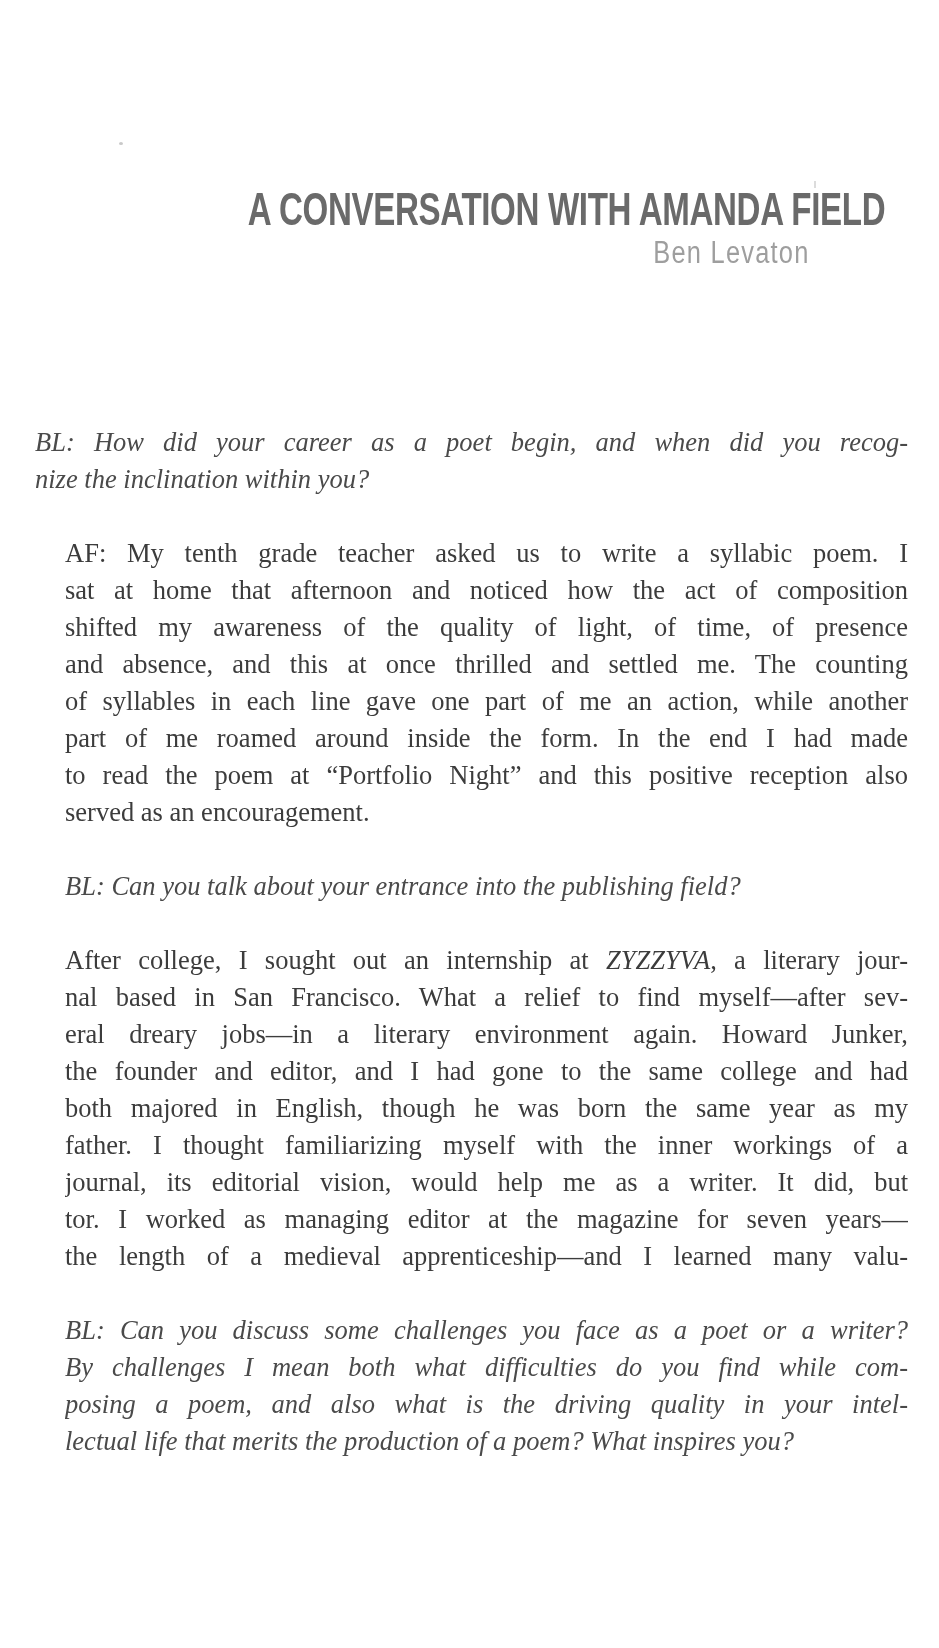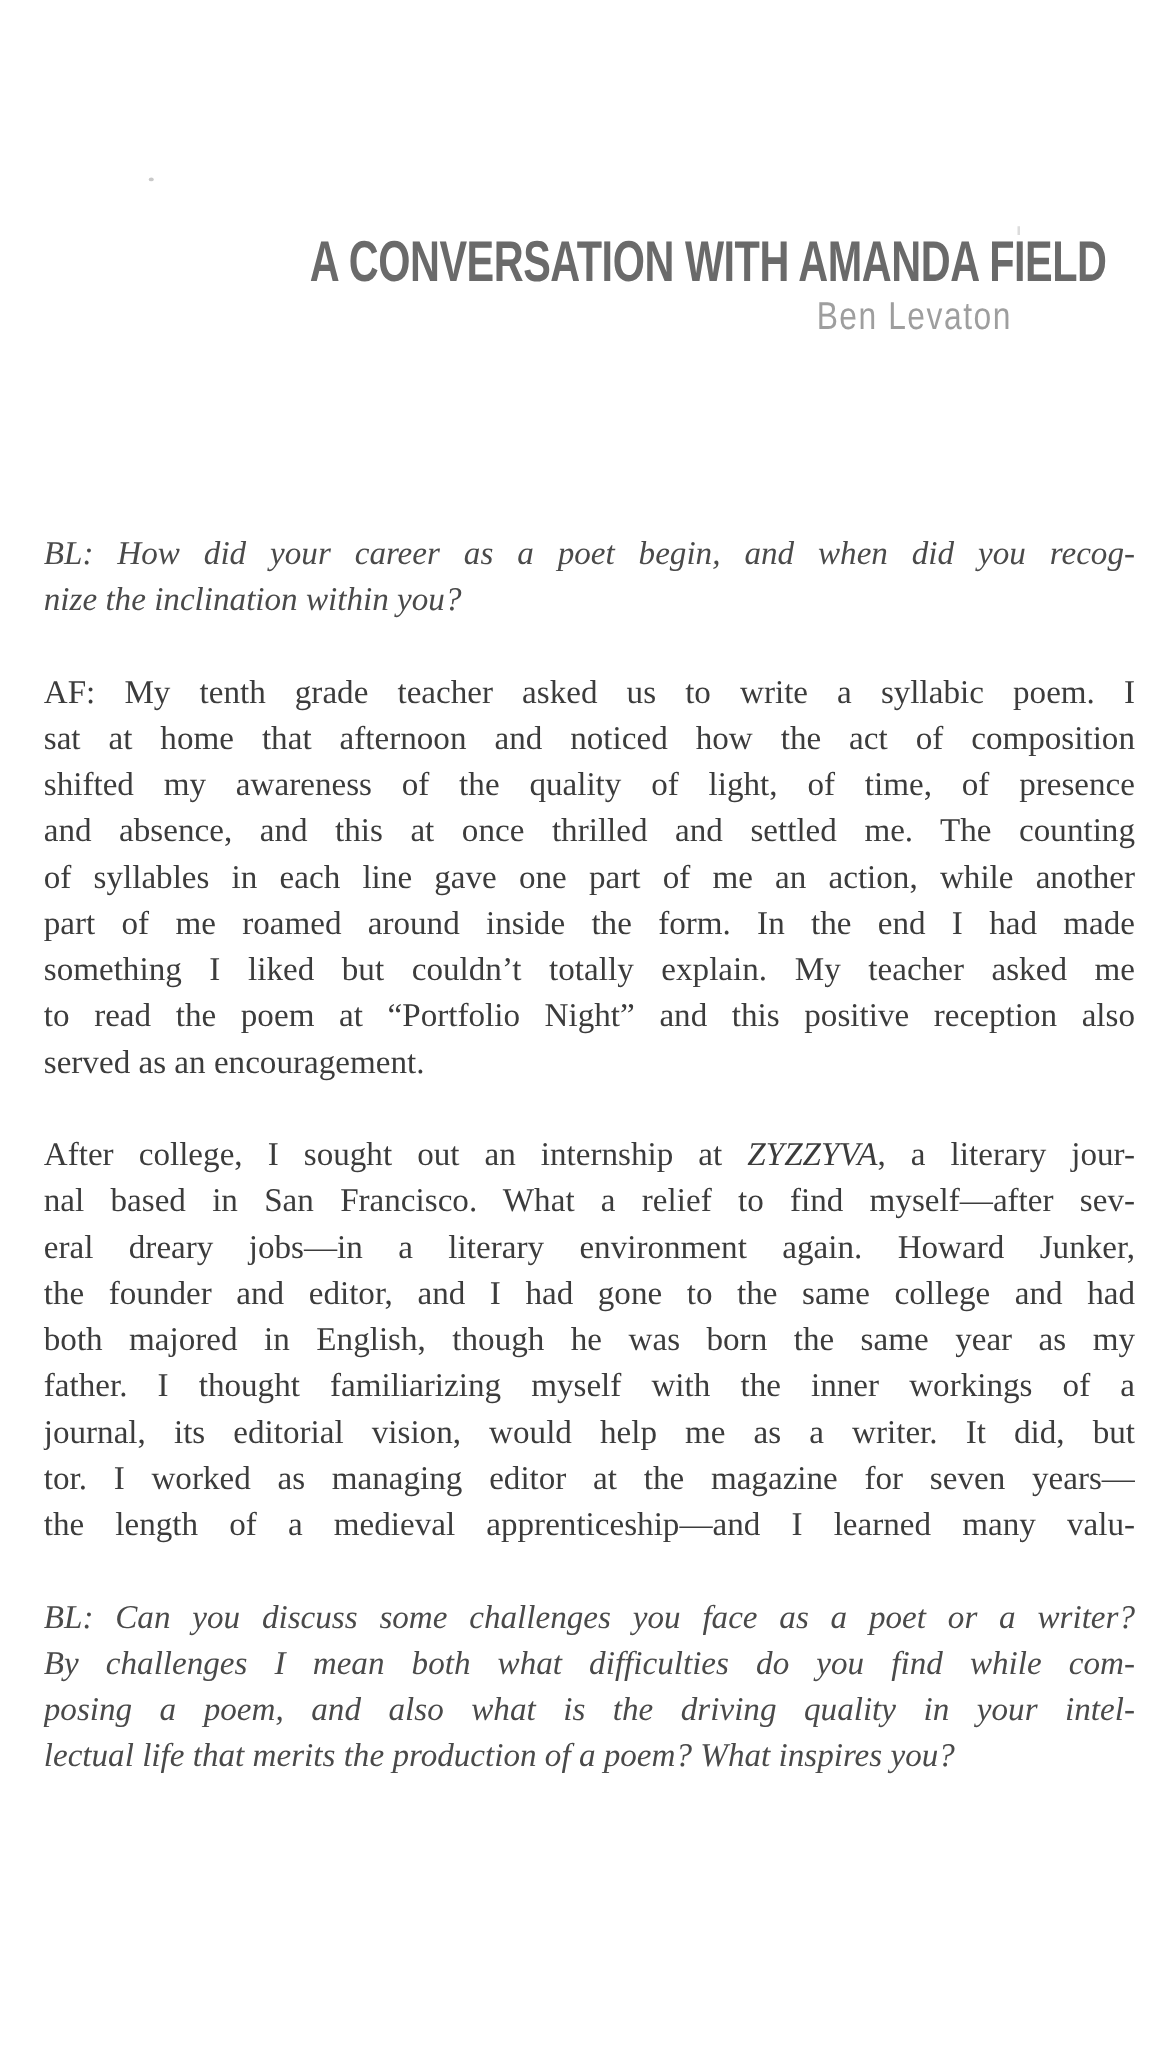--- a/index.html
+++ b/index.html
@@ -82,21 +82,21 @@
   
   .interview-body {
     position: absolute;
     top: 424px;
     left: 35px;
     width: 873px;
     font-size: 26.5px;
     line-height: 37px;
     color: var(--body-text, #3c3c3c);
   }
-  .paragraph + .paragraph { margin-top: 37px; }
+  .paragraph + .paragraph { margin-top: 37px; margin-left: 30px; }
   .paragraph.question {
     font-style: italic;
     color: var(--question-text, #4a4a4a);
   }
   .line {
     height: 37px;
     overflow: hidden;
     text-align: justify;
     text-align-last: justify;
     font-family: Liberation Serif, serif;
@@ -137,23 +137,25 @@
         <div class="line">BL: How did your career as a poet begin, and when did you recog-</div>
         <div class="line last">nize the inclination within you?</div>
       </div>
       <div class="paragraph answer">
         <div class="line">AF: My tenth grade teacher asked us to write a syllabic poem. I</div>
         <div class="line">sat at home that afternoon and noticed how the act of composition</div>
         <div class="line">shifted my awareness of the quality of light, of time, of presence</div>
         <div class="line">and absence, and this at once thrilled and settled me. The counting</div>
         <div class="line">of syllables in each line gave one part of me an action, while another</div>
         <div class="line">part of me roamed around inside the form. In the end I had made</div>
-        <div class="line">something I liked but couldn’t totally explain. My teacher asked me</div>
         <div class="line">to read the poem at “Portfolio Night” and this positive reception also</div>
         <div class="line last">served as an encouragement.</div>
+      </div>
+      <div class="paragraph question">
+        <div class="line last">BL: Can you talk about your entrance into the publishing field?</div>
       </div>
       <div class="paragraph answer">
         <div class="line">After college, I sought out an internship at <em>ZYZZYVA</em>, a literary jour-</div>
         <div class="line">nal based in San Francisco. What a relief to find myself—after sev-</div>
         <div class="line">eral dreary jobs—in a literary environment again. Howard Junker,</div>
         <div class="line">the founder and editor, and I had gone to the same college and had</div>
         <div class="line">both majored in English, though he was born the same year as my</div>
         <div class="line">father. I thought familiarizing myself with the inner workings of a</div>
         <div class="line">journal, its editorial vision, would help me as a writer. It did, but</div>
         <div class="line">tor. I worked as managing editor at the magazine for seven years—</div>

